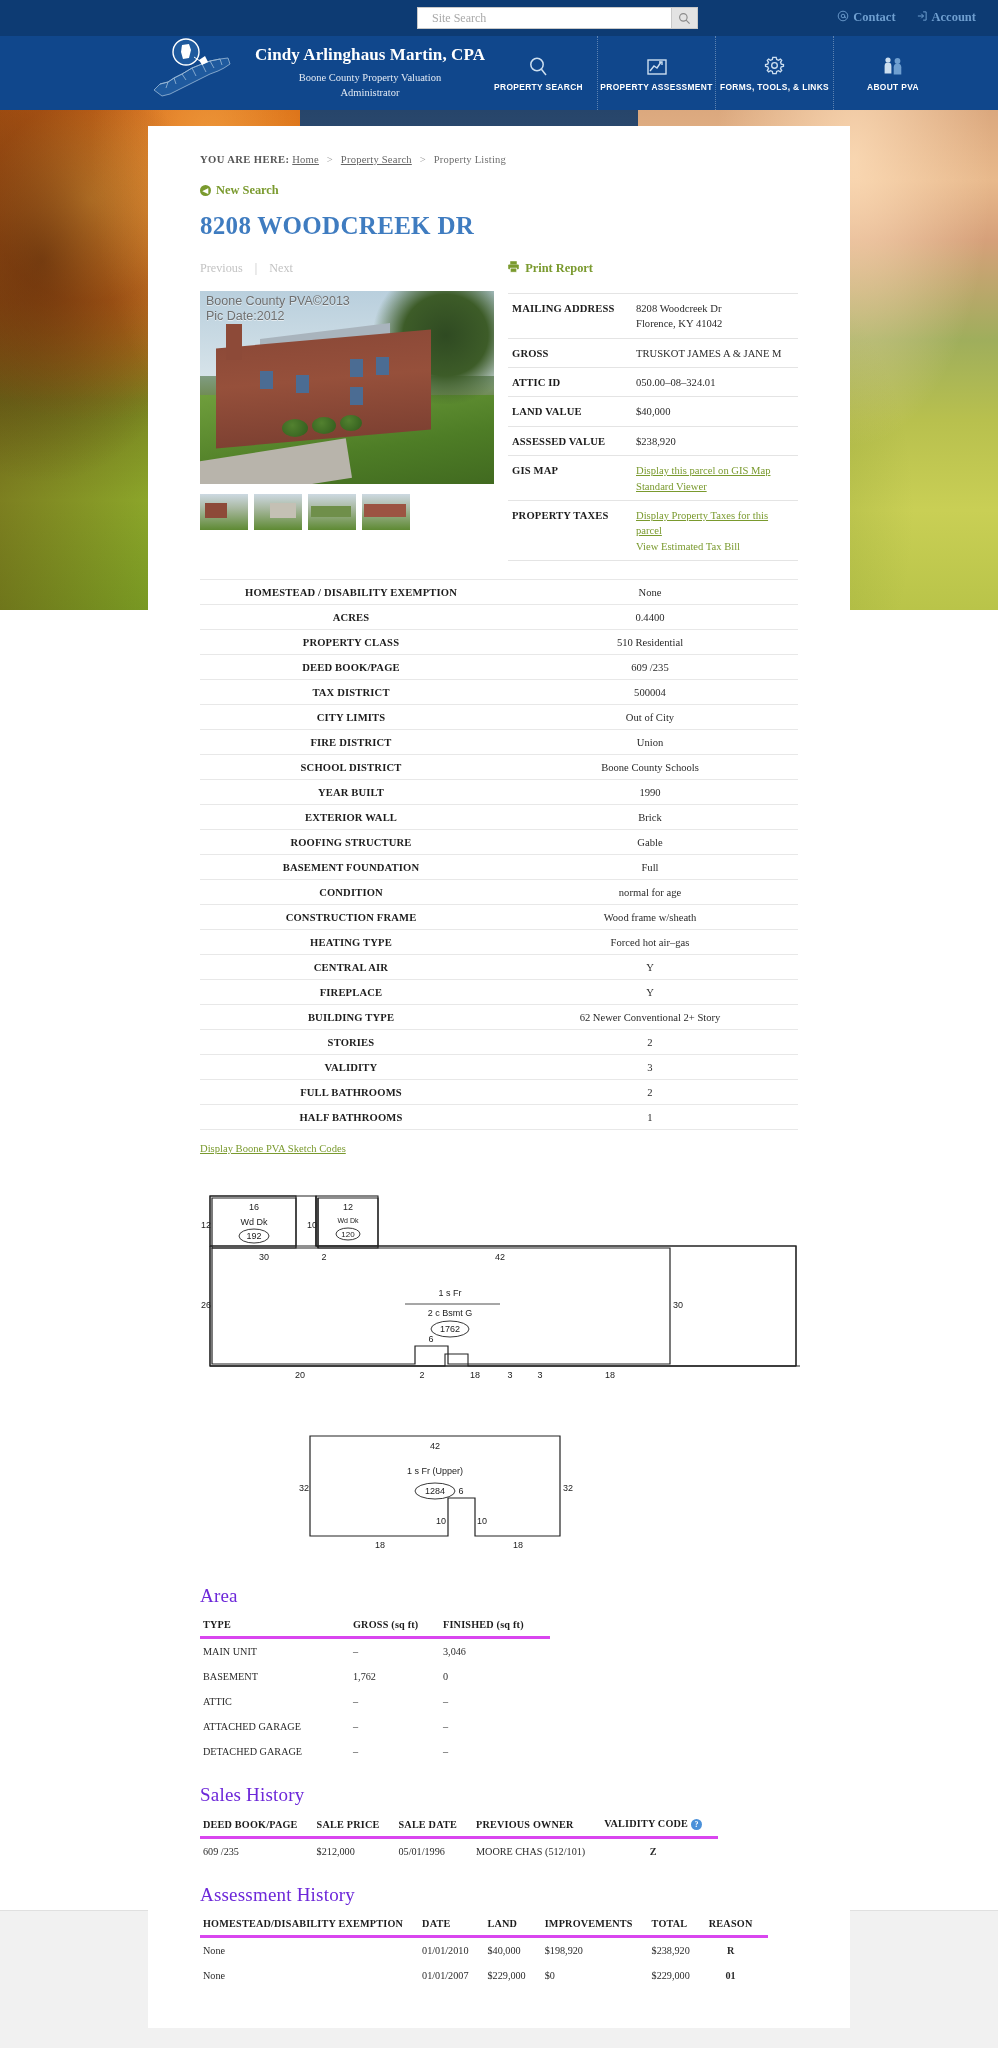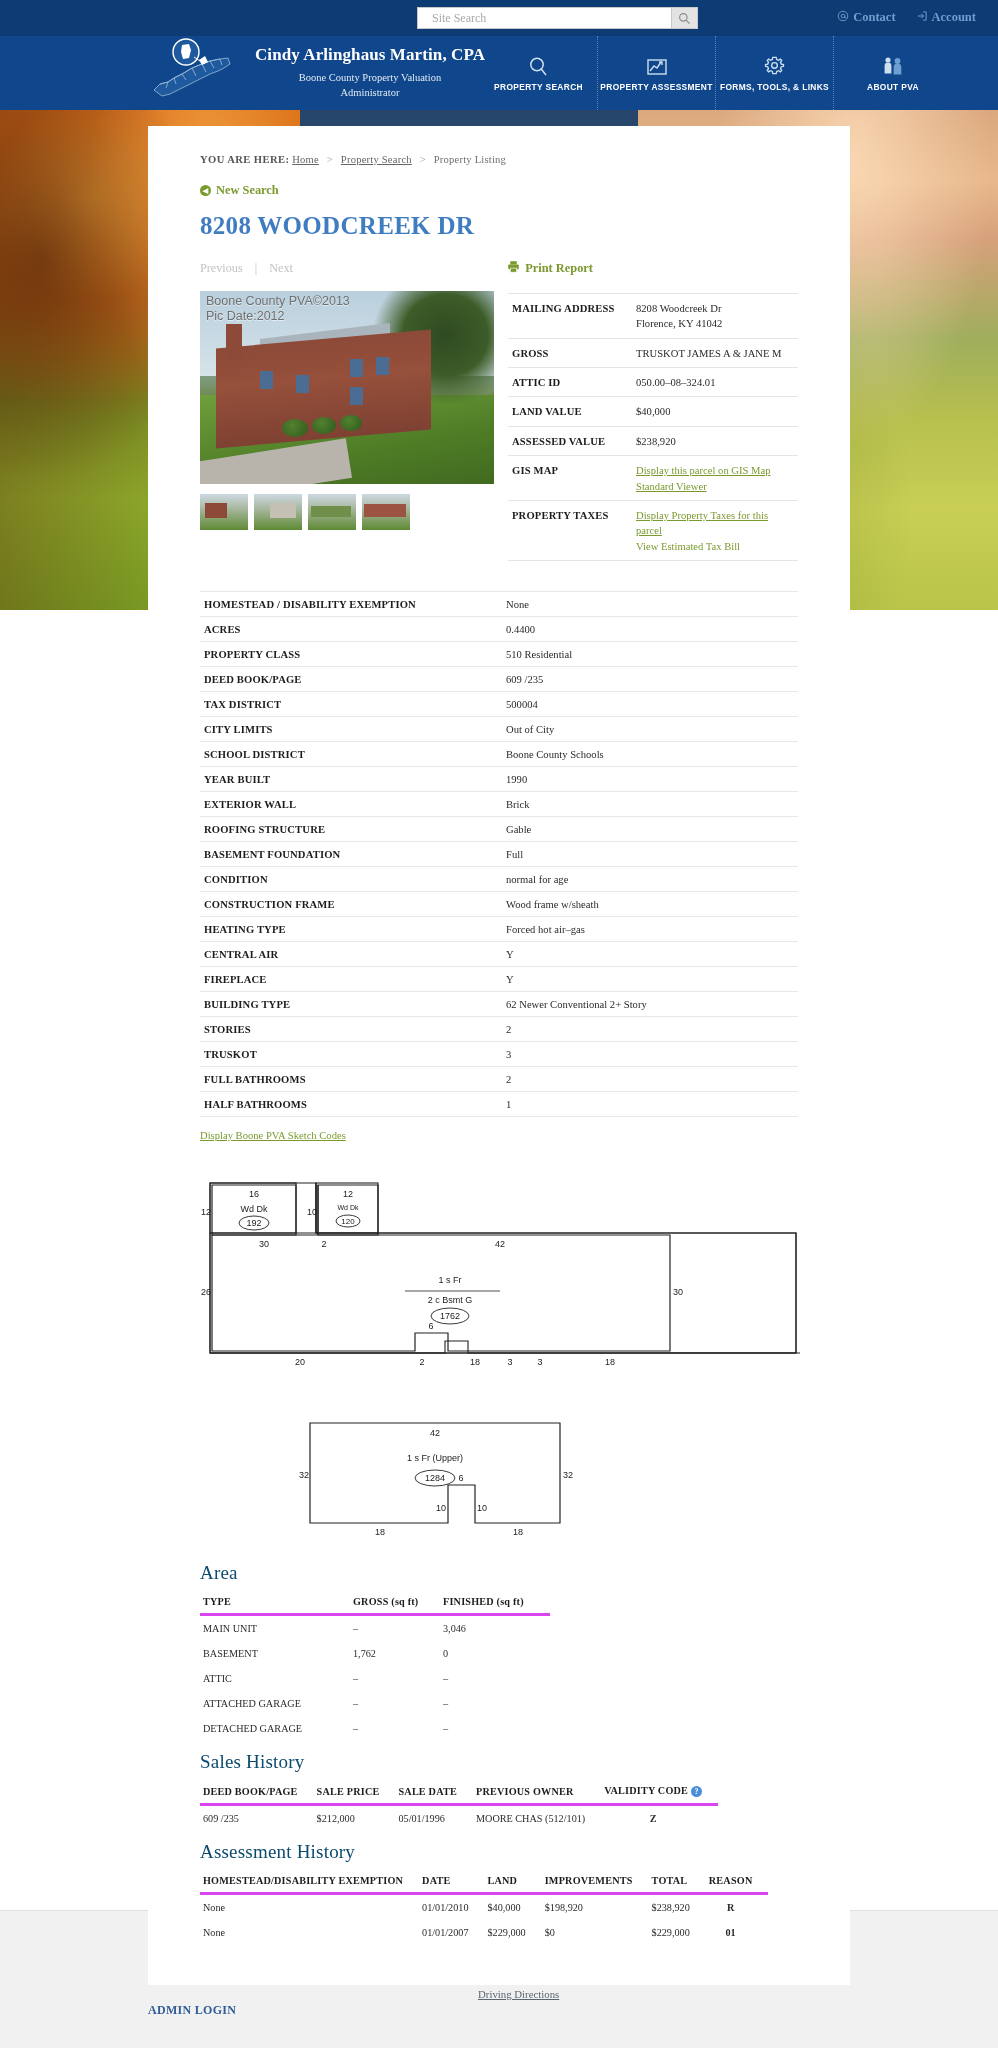--- a/index.html
+++ b/index.html
@@ -227,42 +227,42 @@
   table.kv td.k{
     width:124px; font-weight:bold; color:#1c1c1c; letter-spacing:.15px;
   }
   table.kv td.v{ color:#2a2a2a; }
   table.kv tr:first-child td{ border-top:1px solid #e4e4e4; }
   .glink{ color:#7a9a2e; text-decoration:underline; display:block; }
   .glink.nolink{ text-decoration:none; }
 
   
   table.chars{
-    width:100%; border-collapse:collapse; margin-top:30px;
+    width:100%; border-collapse:collapse; margin-top:18px;text-align:center;
   }
   table.chars td{
     padding:7px 4px 6px 4px; border-bottom:1px solid #e8e8e8;
     font-size:10.6px; vertical-align:top;
   }
   table.chars tr:first-child td{ border-top:1px solid #e8e8e8; }
   table.chars td.k{ width:302px; font-weight:bold; color:#1c1c1c; letter-spacing:.15px; }
   table.chars td.v{ color:#2a2a2a; }
 
   .sketchcodes{
     margin-top:13px; font-size:10.6px;
     color:#7a9a2e; text-decoration:underline; cursor:pointer;
     display:inline-block;
   }
 
   
   .sketch-area{ margin-top:30px; display:block; }
 
   h2.sec{
-    margin:10px 0 9px 0; font-size:19px; font-weight:normal;
-    color:#0c4a6e; letter-spacing:.2px;
+    margin:20px 0 9px 0; font-size:19px; font-weight:normal;
+    color:#6d28d9; letter-spacing:.2px;
   }
 
   table.data{ border-collapse:collapse; font-size:10.2px; }
   table.data th{
     text-align:left; font-weight:bold; color:#1c1c1c;
     padding:3px 16px 6px 3px; letter-spacing:.2px;
     border-bottom:3px solid #d946ef; white-space:nowrap;
   }
   table.data td{
     padding:7px 16px 7px 3px; color:#2a2a2a; white-space:nowrap;
@@ -567,20 +567,24 @@
           </tr>
       <tr>
             <td class="k">TAX DISTRICT</td>
             <td class="v">500004</td>
           </tr>
       <tr>
             <td class="k">CITY LIMITS</td>
             <td class="v">Out of City</td>
           </tr>
       <tr>
+            <td class="k">FIRE DISTRICT</td>
+            <td class="v">Union</td>
+          </tr>
+      <tr>
             <td class="k">SCHOOL DISTRICT</td>
             <td class="v">Boone County Schools</td>
           </tr>
       <tr>
             <td class="k">YEAR BUILT</td>
             <td class="v">1990</td>
           </tr>
       <tr>
             <td class="k">EXTERIOR WALL</td>
             <td class="v">Brick</td>
@@ -615,21 +619,21 @@
           </tr>
       <tr>
             <td class="k">BUILDING TYPE</td>
             <td class="v">62 Newer Conventional 2+ Story</td>
           </tr>
       <tr>
             <td class="k">STORIES</td>
             <td class="v">2</td>
           </tr>
       <tr>
-            <td class="k">TRUSKOT</td>
+            <td class="k">VALIDITY</td>
             <td class="v">3</td>
           </tr>
       <tr>
             <td class="k">FULL BATHROOMS</td>
             <td class="v">2</td>
           </tr>
       <tr>
             <td class="k">HALF BATHROOMS</td>
             <td class="v">1</td>
           </tr>

